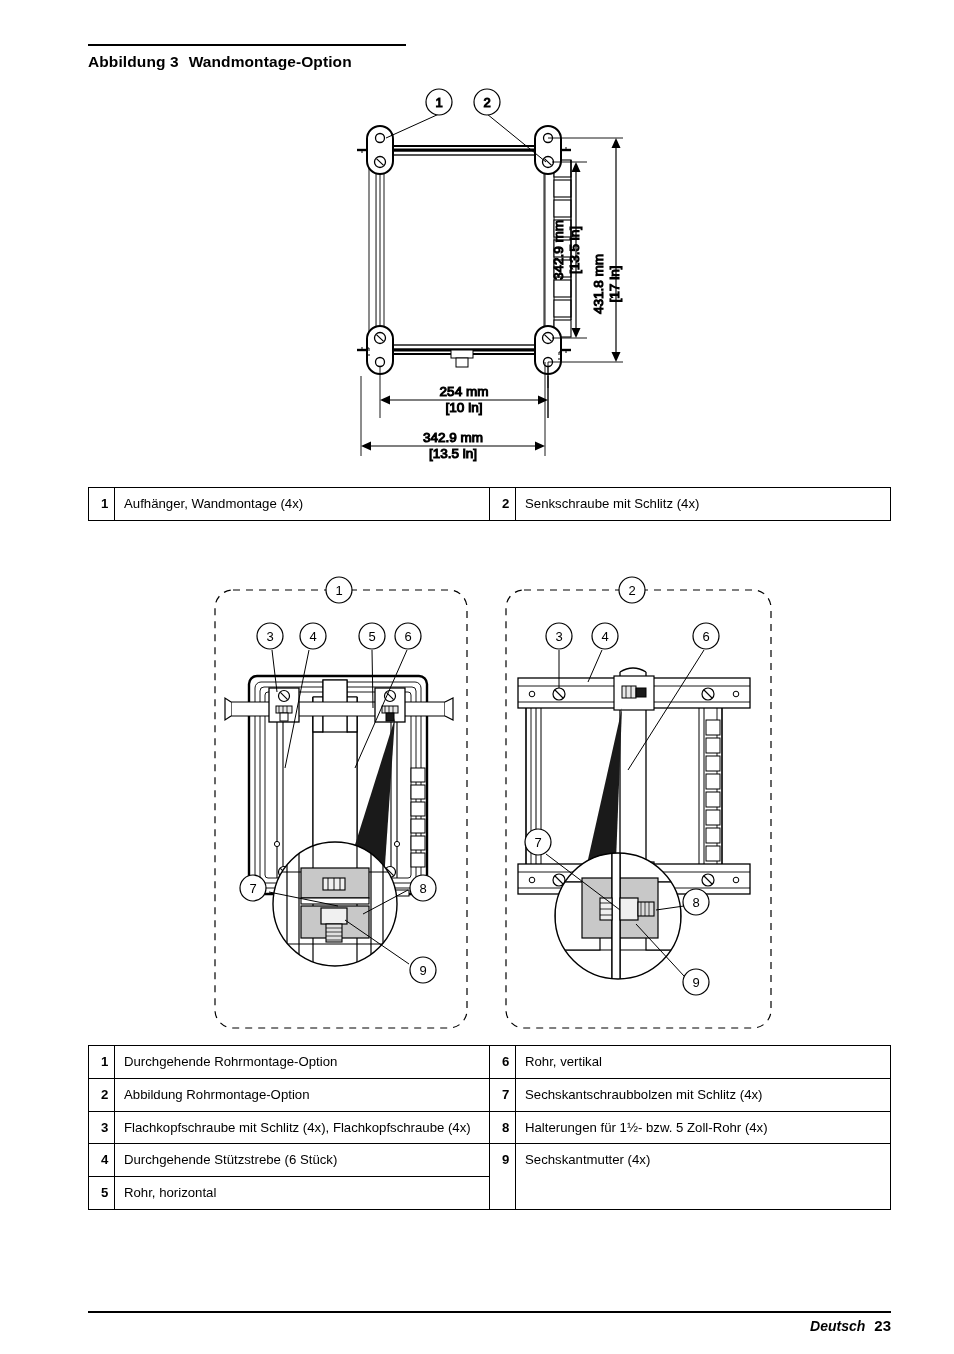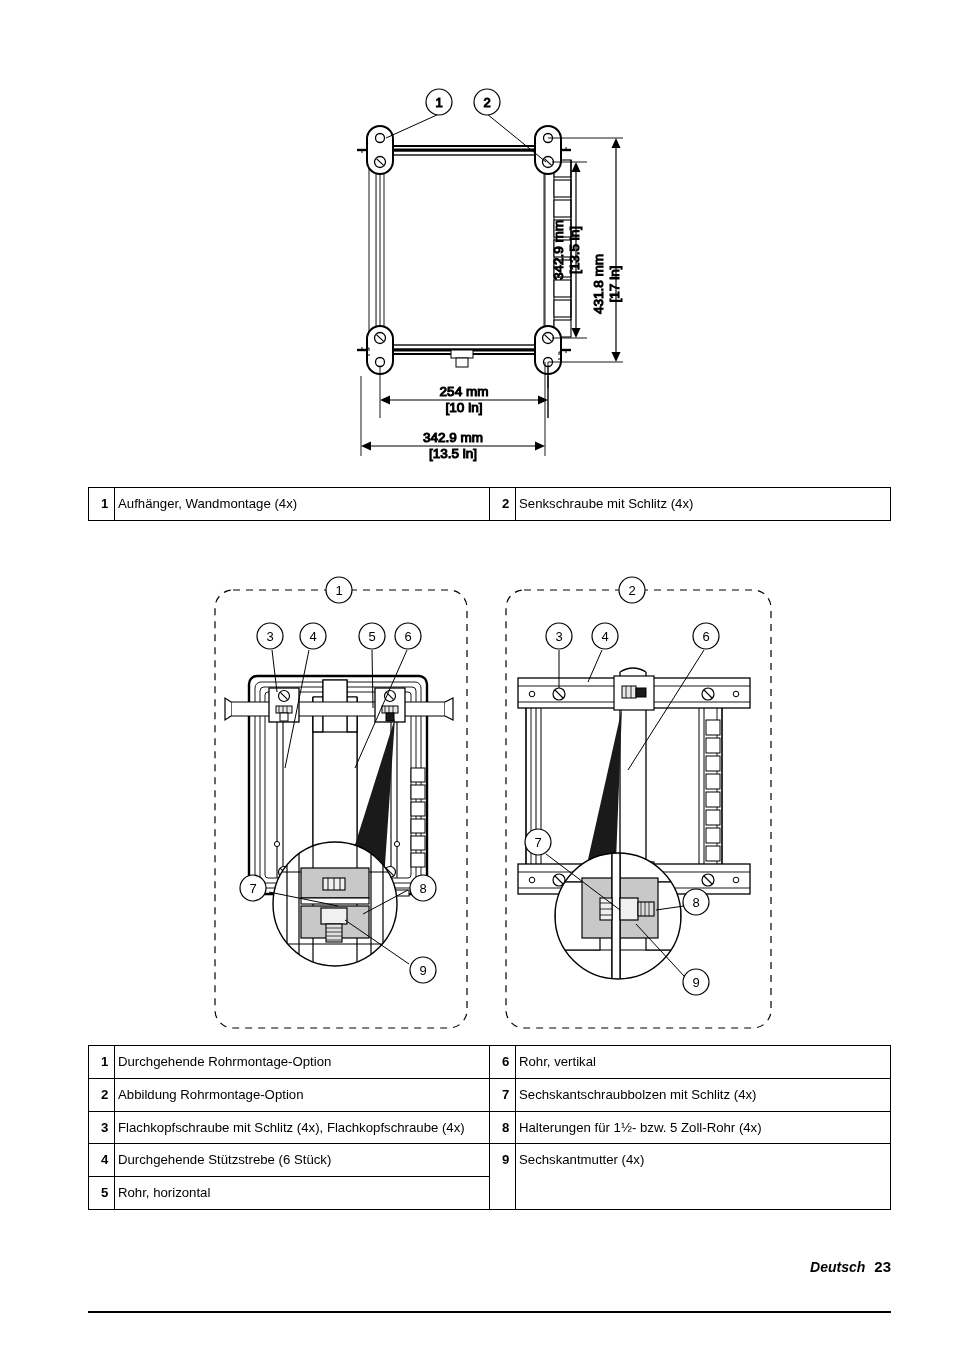--- a/index.html
+++ b/index.html
@@ -32,49 +32,55 @@
   .legend td {
     border: 1.2px solid #000;
     padding: 7px 6px 7px 10px;
     vertical-align: top;
     line-height: 1.35;
   }
   .legend td.idx {
     width: 26px; font-weight: bold; text-align: left;
     padding-right: 0; padding-left: 12px;
   }
-  .legend td.txt { width: 375px; padding-left: 3px; }
+  .legend td.txt { width: 375px; padding-left: 9px; }
   .legend .colsep { border-left: 1.5px solid #000; }
 
   
   .footer-rule {
     position: absolute; left: 88px; top: 1311px;
     width: 803px; height: 1.5px; background: #000;
   }
   .footer-text {
-    position: absolute; right: 63px; top: 1258px;
+    position: absolute; right: 63px; top: 1317px;
     font-size: 14px; font-style: italic; font-weight: bold;
     white-space: nowrap;
   }
   .footer-text .pg { font-style: normal; font-weight: bold; margin-left: 9px; font-size: 15px;}
 
   
   .draw { position: absolute; }
   svg { display: block; overflow: visible; }
   .dim-label {
     font-size: 13.5px; font-family: "Liberation Sans", sans-serif;
     fill: #000;
   }
   .callout-num { font-size: 13px; fill: #000; text-anchor: middle; }
 </style>
 </head>
 <body>
 
 <div class="page">
 
+  <div class="fig-caption-wrap" style="top:44px;">
+    <div class="fig-rule"></div>
+    <div class="fig-caption">
+      <span class="num">Abbildung 3</span><span>Wandmontage-Option</span>
+    </div>
+  </div>
 
   <div class="draw" style="left:355px; top:88px; width:300px; height:392px;">
     <svg width="300" height="392" viewBox="0 0 300 392">
       <g fill="none" stroke="#000" stroke-width="1.1">
 
         <rect x="20" y="58" width="178" height="208" rx="6" fill="#ffffff" stroke="#000" stroke-width="2.2"></rect>
         <rect x="25" y="63" width="168" height="198" rx="4" fill="#ffffff" stroke="#000" stroke-width="0.9"></rect>
         <rect x="29" y="67" width="160" height="190" rx="3" fill="#ffffff" stroke="#000" stroke-width="0.9"></rect>
 
         <path d="M14,64 l-8,0 M14,64 l0,-8" stroke-dasharray="3 3" stroke-width="1"></path>

